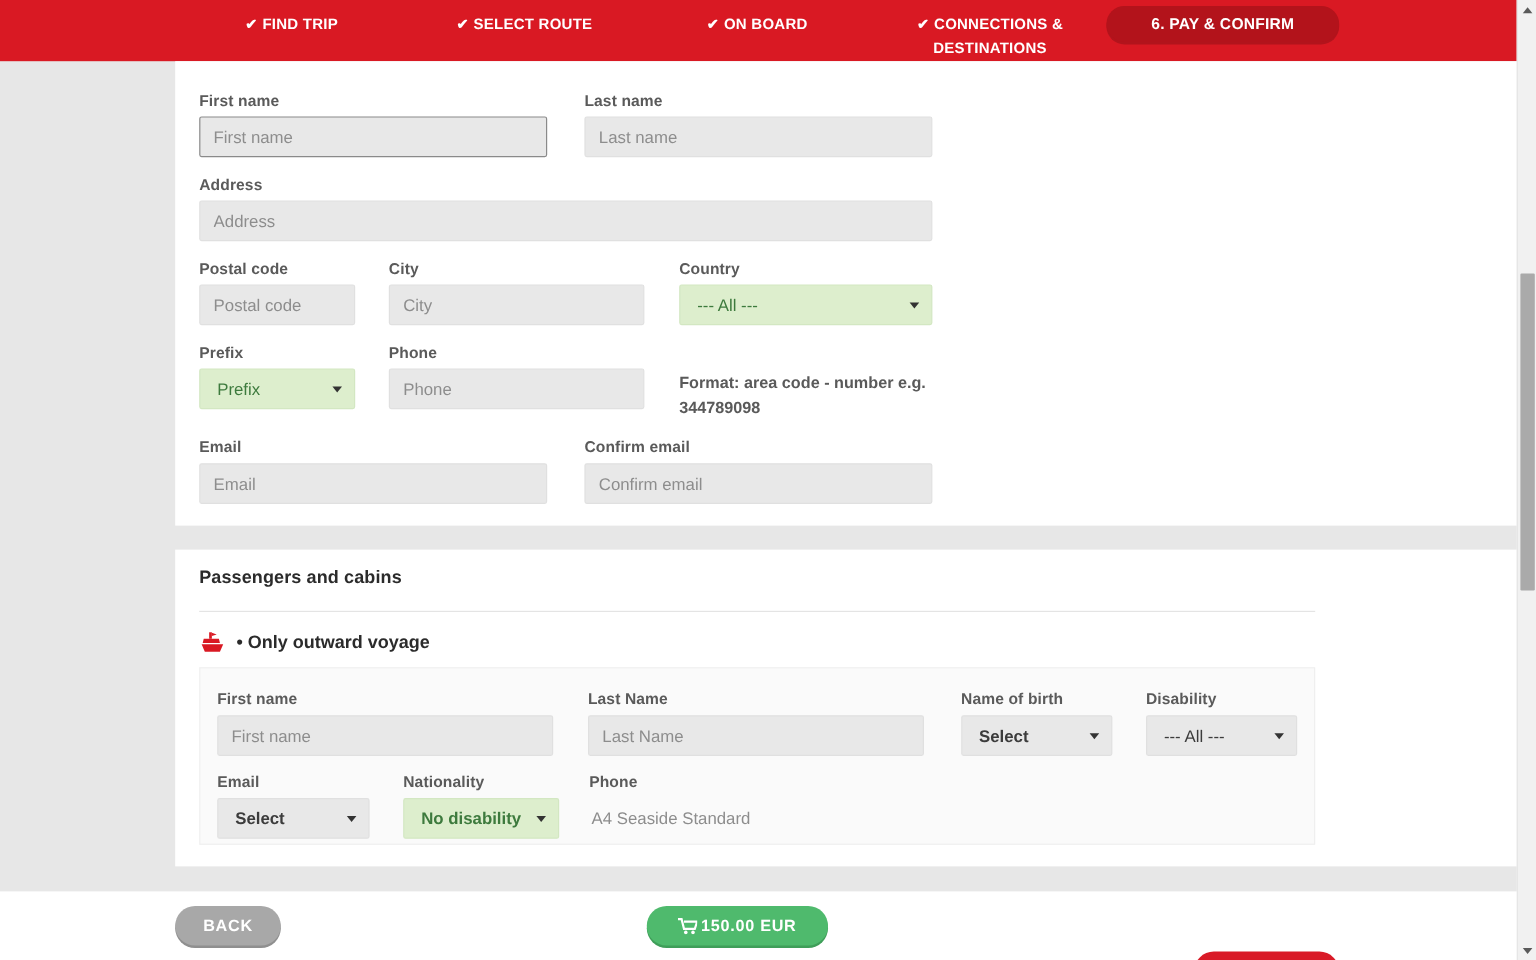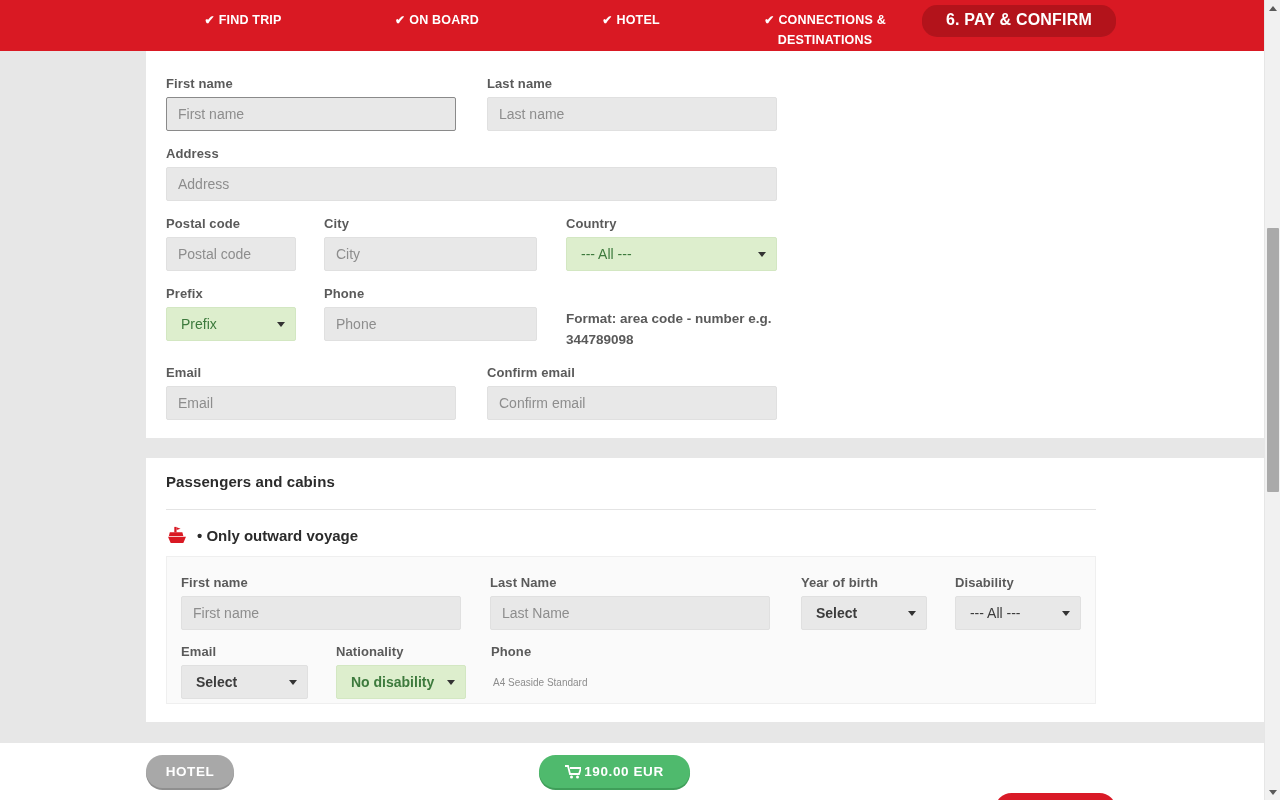--- a/index.html
+++ b/index.html
@@ -59,21 +59,21 @@
     line-height: 20px;
     padding: 5px 4px;
     border-radius: 16px;
     white-space: normal;
     cursor: pointer;
   }
   .step .chk { margin-right: 4px; font-size: 12px; }
   .step.active {
     background: #b3131b;
     box-shadow: 0 2px 0 rgba(0,0,0,.18);
-    font-size: 16px;
+    font-size: 13px;
   }
 
   
   .card {
     position: absolute;
     left: 146px;
     width: 1148px;
     background: #ffffff;
   }
   #card-contact { top: 51px; height: 387px; }
@@ -162,21 +162,21 @@
     font-weight: bold;
     color: #2b2b2b;
   }
   .ship-icon { width: 22px; height: 18px; margin-right: 9px; display: block; }
   .pax-panel {
     background: #fafafa;
     border: 1px solid #efefef;
     padding: 18px 14px 16px 14px;
   }
   .cabin-val {
-    font-size: 10px;
+    font-size: 14px;
     color: #8d8d8d;
     height: 34px;
     display: flex;
     align-items: center;
     padding-left: 2px;
   }
 
   
   #scrollbar {
     position: absolute;
@@ -236,24 +236,24 @@
 <div id="viewport">
 
   <div id="page">
 
     <div id="stepnav">
       <div class="steps">
         <div class="step">
           <span class="chk">✔</span><span>FIND TRIP</span>
         </div>
         <div class="step">
+          <span class="chk">✔</span><span>SELECT ROUTE</span>
+        </div>
+        <div class="step">
           <span class="chk">✔</span><span>ON BOARD</span>
-        </div>
-        <div class="step">
-          <span class="chk">✔</span><span>HOTEL</span>
         </div>
         <div class="step">
           <span class="chk">✔</span><span>CONNECTIONS &amp; DESTINATIONS</span>
         </div>
         <div class="step active">
           <span>6. PAY &amp; CONFIRM</span>
         </div>
       </div>
     </div>
 
@@ -347,21 +347,21 @@
         <div class="row" style="margin-bottom:14px;">
           <div style="width:282px;margin-right:29px;">
             <span class="lbl">First name</span>
             <input class="inp" type="text" placeholder="First name" style="">
           </div>
           <div style="width:282px;margin-right:31px;">
             <span class="lbl">Last Name</span>
             <input class="inp" type="text" placeholder="Last Name" style="">
           </div>
           <div style="width:127px;margin-right:28px;">
-            <span class="lbl">Year of birth</span>
+            <span class="lbl">Name of birth</span>
             <div class="sel bold">
               <span>Select</span>
               <span class="caret"></span>
             </div>
           </div>
           <div style="width:127px;">
             <span class="lbl">Disability</span>
             <div class="sel">
               <span>--- All ---</span>
               <span class="caret"></span>
@@ -389,28 +389,28 @@
             <div class="cabin-val">A4 Seaside Standard</div>
           </div>
         </div>
 
       </div>
     </div>
 
   </div>
 
   <div id="bottombar">
-    <button class="btn" id="btn-back">HOTEL</button>
+    <button class="btn" id="btn-back">BACK</button>
     <button class="btn" id="btn-price">
       <svg class="cart-icon" width="16" height="14" viewBox="0 0 16 14">
         <path d="M0 1 h3 l2 8 h9 l2 -6 h-11" fill="none" stroke="#ffffff" stroke-width="1.8"></path>
         <circle cx="6.5" cy="12" r="1.5" fill="#ffffff"></circle>
         <circle cx="12.5" cy="12" r="1.5" fill="#ffffff"></circle>
       </svg>
-      <span>190.00 EUR</span>
+      <span>150.00 EUR</span>
     </button>
     <button class="btn" id="btn-continue">CONTINUE</button>
   </div>
 
   <div id="scrollbar">
     <div id="sb-up">
         <span class="sb-tri"></span>
       </div>
     <div id="sb-thumb"></div>
     <div id="sb-down">

